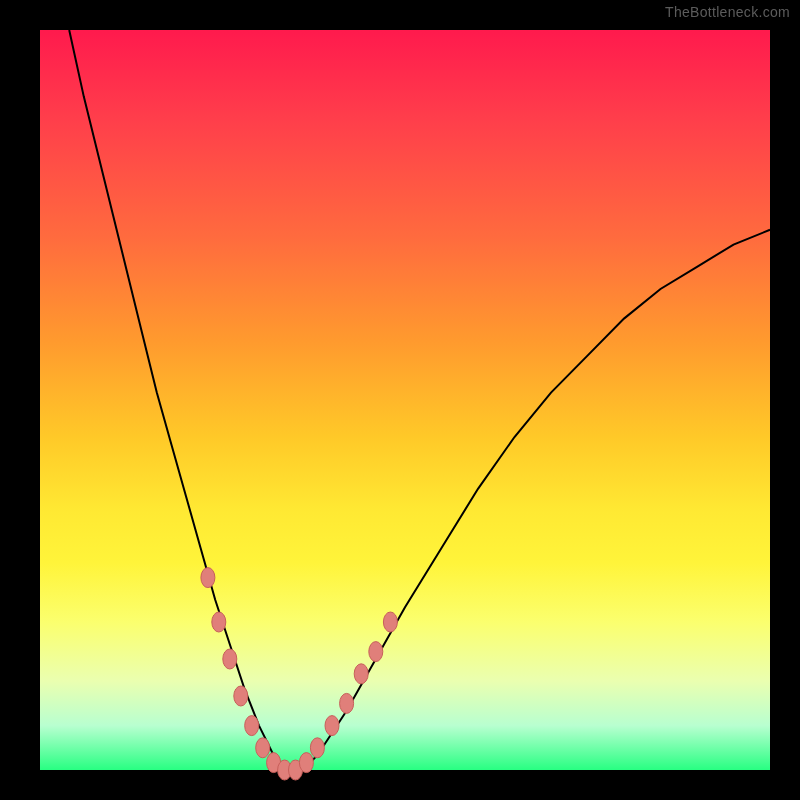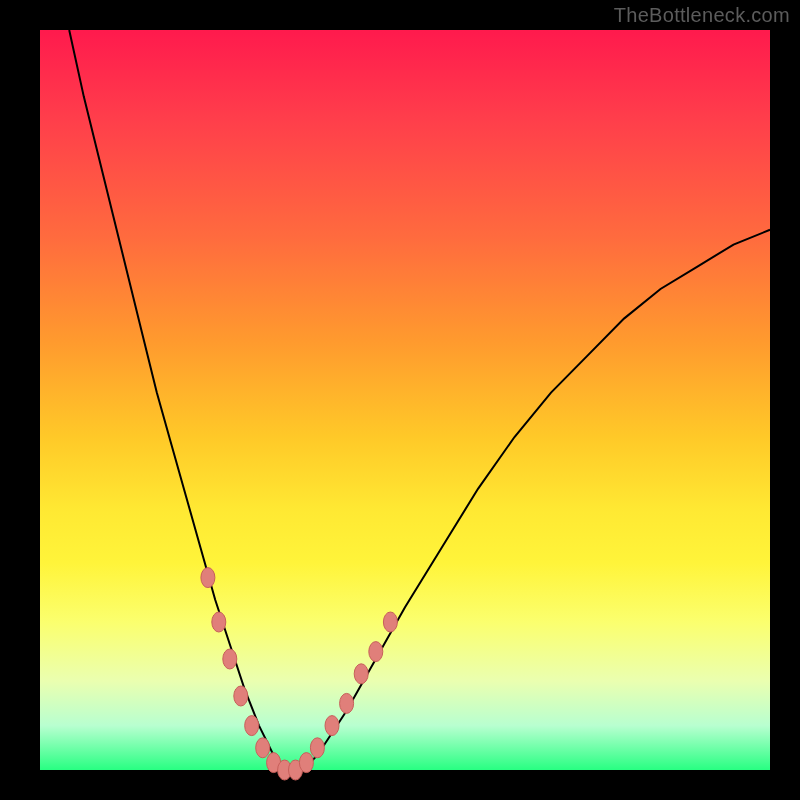--- a/index.html
+++ b/index.html
@@ -34,21 +34,21 @@
       #fbff6e 80%,
       #eaffb0 88%,
       #b8ffd0 94%,
       #28ff82 100%);
   }
   .watermark {
     position: absolute;
     top: 4px;
     right: 10px;
     color: #5c5c5c;
-    font-size: 20px;
+    font-size: 14px;
     font-weight: 500;
     letter-spacing: 0.3px;
     user-select: none;
   }
   svg.curve {
     position: absolute;
     left: 0; top: 0;
     width: 730px;
     height: 740px;
     overflow: visible;

